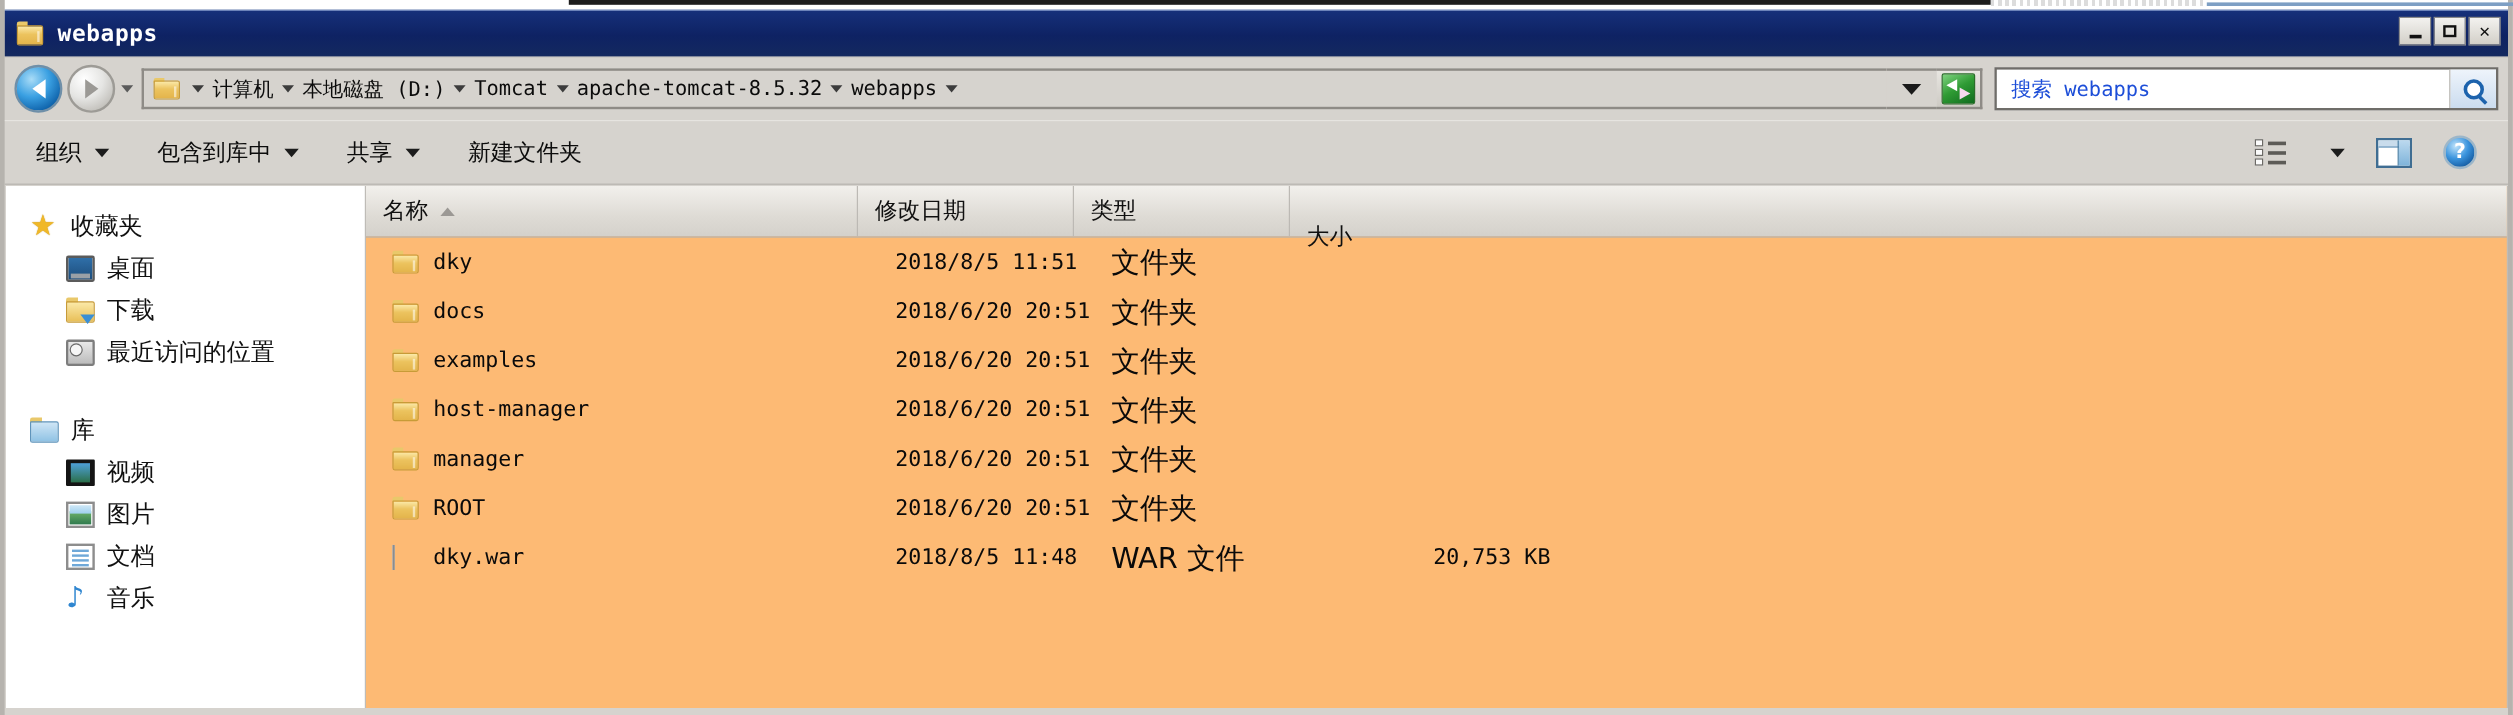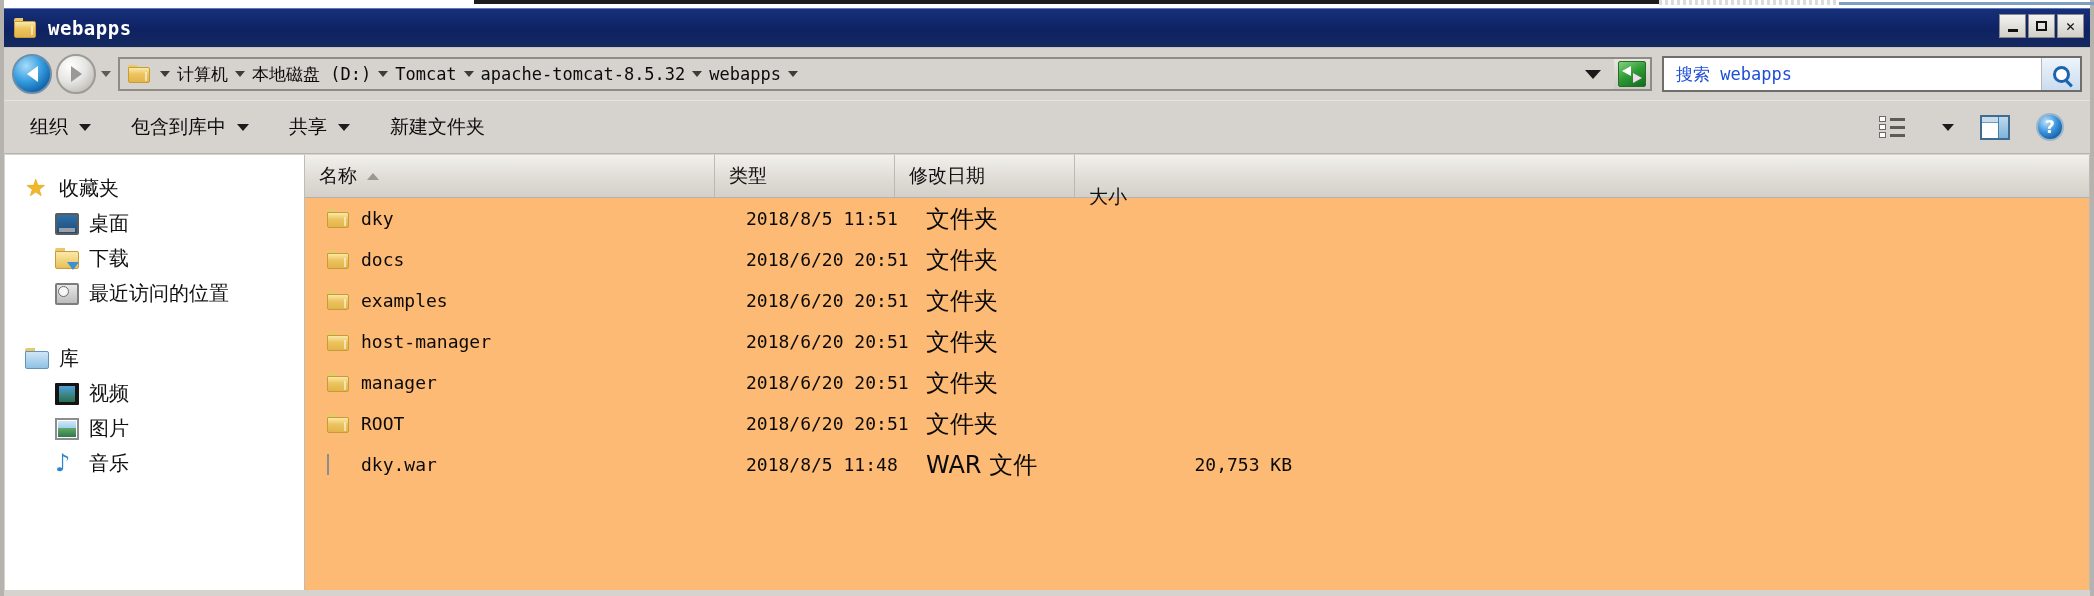--- a/index.html
+++ b/index.html
@@ -809,39 +809,43 @@
         </div>
         <div class="nav-child">
           <span class="nav-icon ic-video"></span>
           <span>视频</span>
         </div>
         <div class="nav-child">
           <span class="nav-icon ic-picture"></span>
           <span>图片</span>
         </div>
         <div class="nav-child">
+          <span class="nav-icon ic-doc"></span>
+          <span>文档</span>
+        </div>
+        <div class="nav-child">
           <span class="nav-icon ic-music">♪</span>
           <span>音乐</span>
         </div>
       </div>
 
     </div>
 
     <div class="listpane">
 
       <div class="colheader">
         <div class="col col-name">
           <span>名称</span>
           <span class="sort-arrow"></span>
         </div>
+        <div class="col col-date">
+          <span>修改日期</span>
+        </div>
         <div class="col col-type">
           <span>类型</span>
-        </div>
-        <div class="col col-date">
-          <span>修改日期</span>
         </div>
         <div class="col col-size">
           <span>大小</span>
         </div>
         <div class="col col-last"></div>
       </div>
 
       <div class="rows">
 
         <div class="row">

